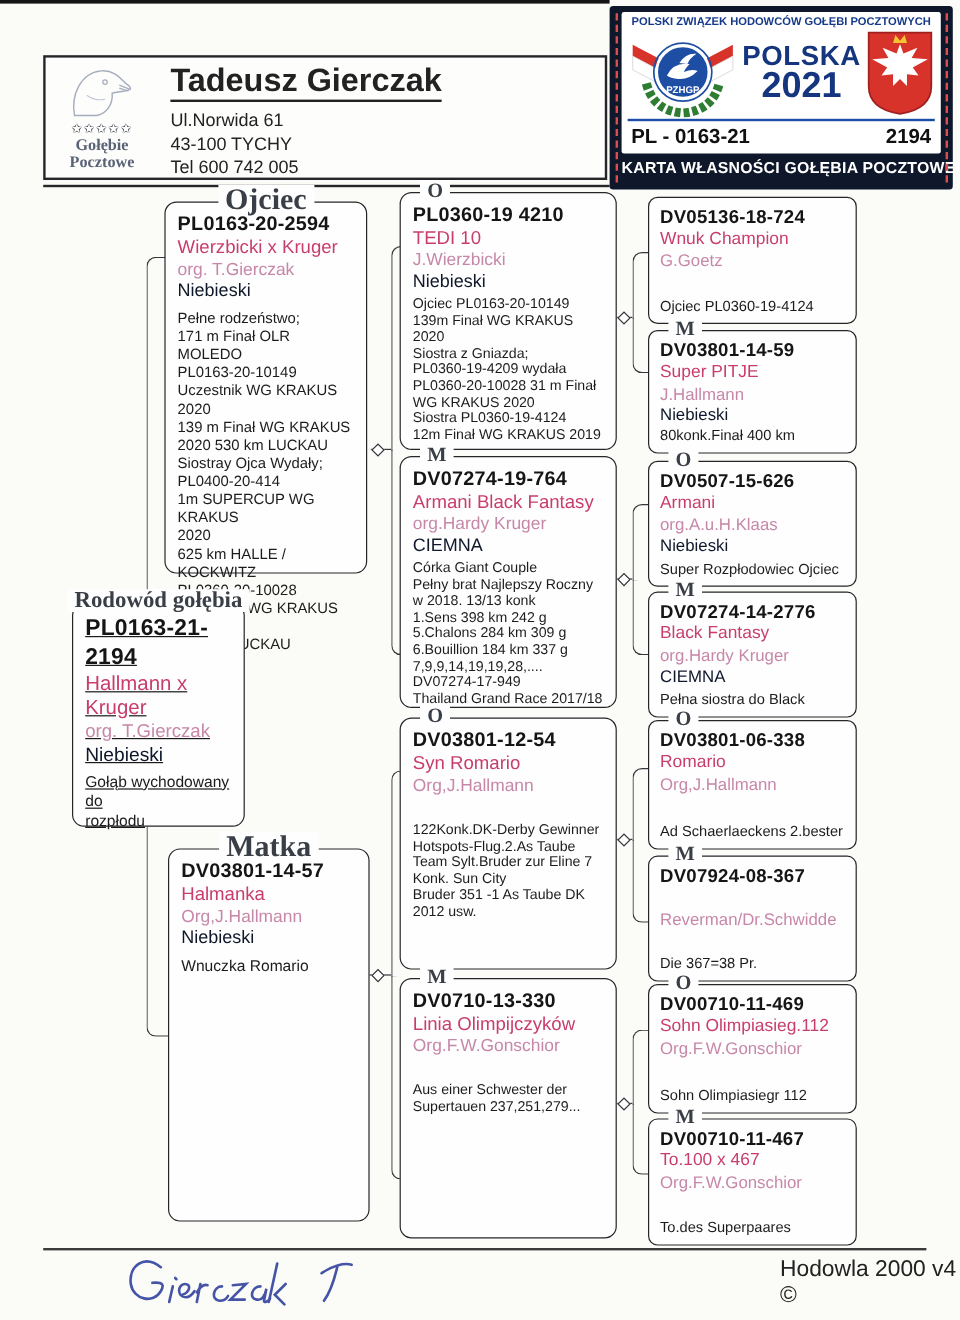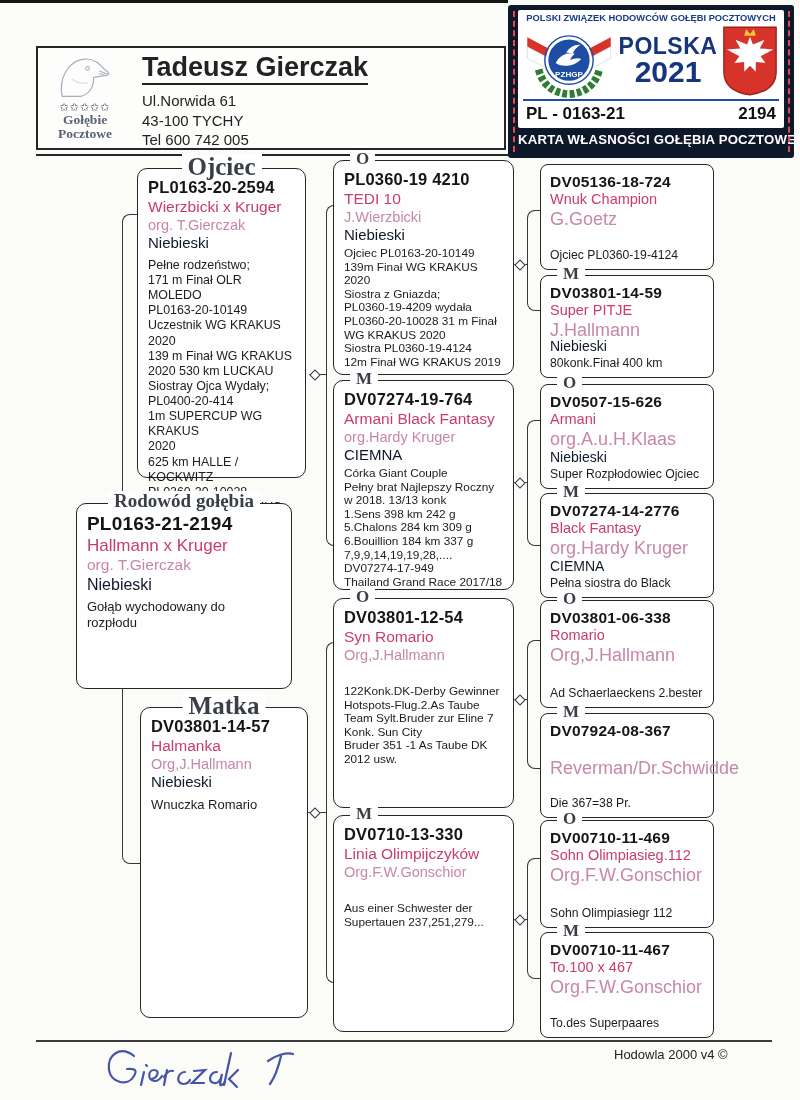--- a/index.html
+++ b/index.html
@@ -54,36 +54,36 @@
   .subject .l-name{font-size:17px;}
   .subject .l-org{font-size:15.5px;}
   .subject .l-color{font-size:16px;}
   .subject .notes{font-size:13px;margin-top:4px;}
   .mother .notes{font-size:13px;}
   .g2 .notes{font-size:11.8px;line-height:1.15;margin-top:3px;}
   .g2 .l-color{min-height:18px;}
   .sm{padding:7px 8px 6px 9px;border-radius:8px;}
   .sm .l-ring{font-size:15.5px;}
   .sm .l-name{font-size:14.5px;min-height:18px;}
-  .sm .l-org{font-size:18px;min-height:17px;}
+  .sm .l-org{font-size:14px;min-height:17px;}
   .sm .l-color{font-size:14px;min-height:18px;}
   .sm .notes{margin-top:auto;font-size:12.2px;}
 
   
   .conn{position:absolute;z-index:1;}
   .cl{border-left:1.6px solid #33363b;}
   .ct{border-top:1.6px solid #33363b;border-top-left-radius:8px;}
   .cb{border-bottom:1.6px solid #33363b;border-bottom-left-radius:8px;}
   .stub{border-top:1.6px solid #33363b;}
   .diamond{position:absolute;width:6px;height:6px;border:1.5px solid #33363b;background:#fff;
        transform:rotate(45deg);z-index:3;}
 
   
   .footline{position:absolute;left:36px;top:1040px;width:736px;border-top:2px solid #3b3b3b;}
-  .software{position:absolute;left:614px;top:1047px;font-size:13px;color:#222;}
+  .software{position:absolute;left:650px;top:1047px;font-size:19px;color:#222;}
   .sig{position:absolute;left:100px;top:1040px;z-index:3;}
 </style>
 </head>
 <body>
 
 <div class="page">
   <div class="scanline"></div>
 
   <div class="hdr">
     <div class="hdr-logo">
@@ -190,21 +190,21 @@
 Siostray Ojca Wydały;
 PL0400-20-414
 1m  SUPERCUP WG KRAKUS
 2020
  625 km   HALLE / KOCKWITZ
 PL0360-20-10028
 31m Finał WG KRAKUS 2020
 530  km  LUCKAU</div>
   </div>
 
-  <div class="pbox subject" style="left:76px;top:503px;width:216px;height:186px;">
+  <div class="pbox subject" style="left:60px;top:503px;width:144px;height:186px;text-decoration:underline;">
     <span class="plabel mid">Rodowód gołębia</span>
     <div class="l-ring">PL0163-21-2194</div>
     <div class="l-name">Hallmann x Kruger</div>
     <div class="l-org">org. T.Gierczak</div>
     <div class="l-color">Niebieski</div>
     <div class="notes">Gołąb wychodowany do
 rozpłodu</div>
   </div>
 
   <div class="pbox mother" style="left:140px;top:707px;width:168px;height:311px;">

